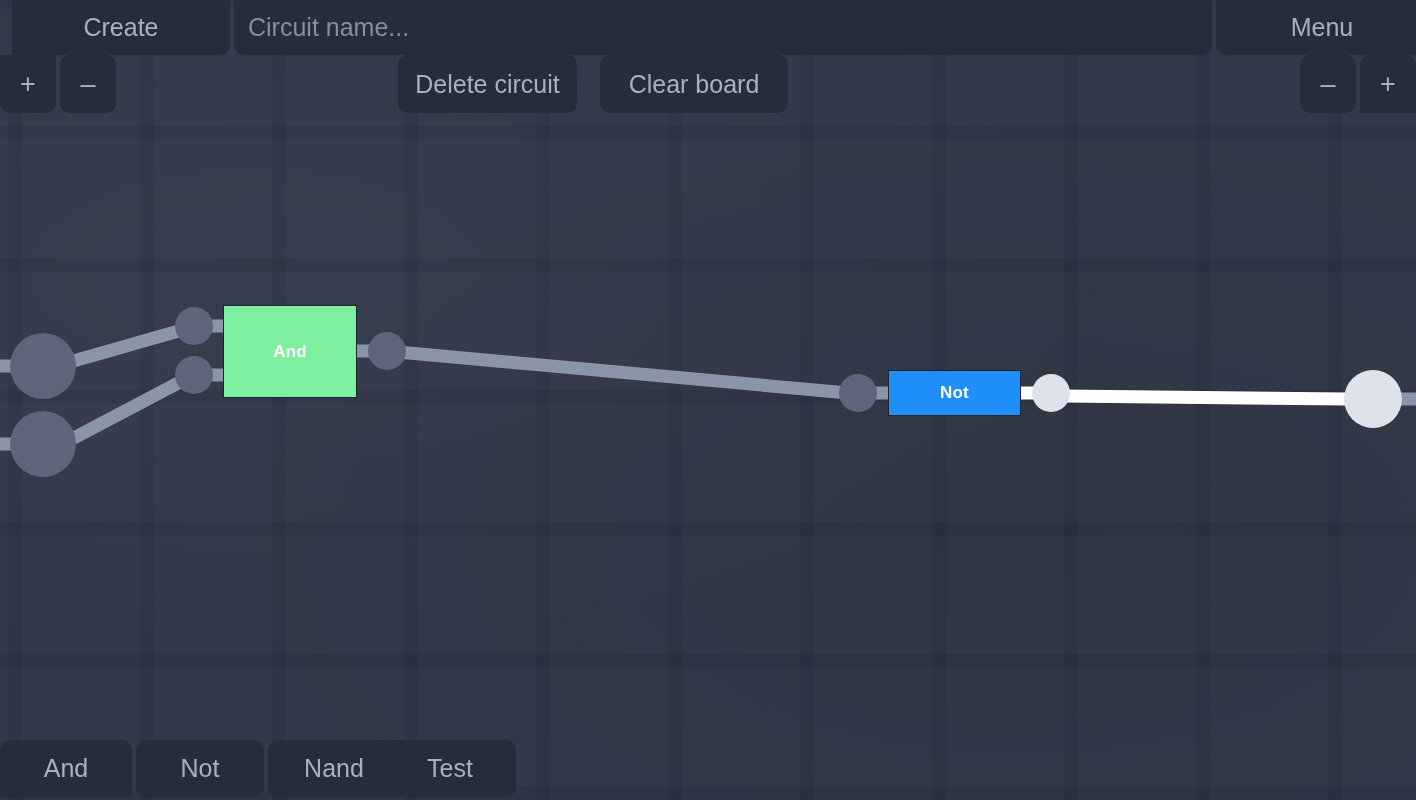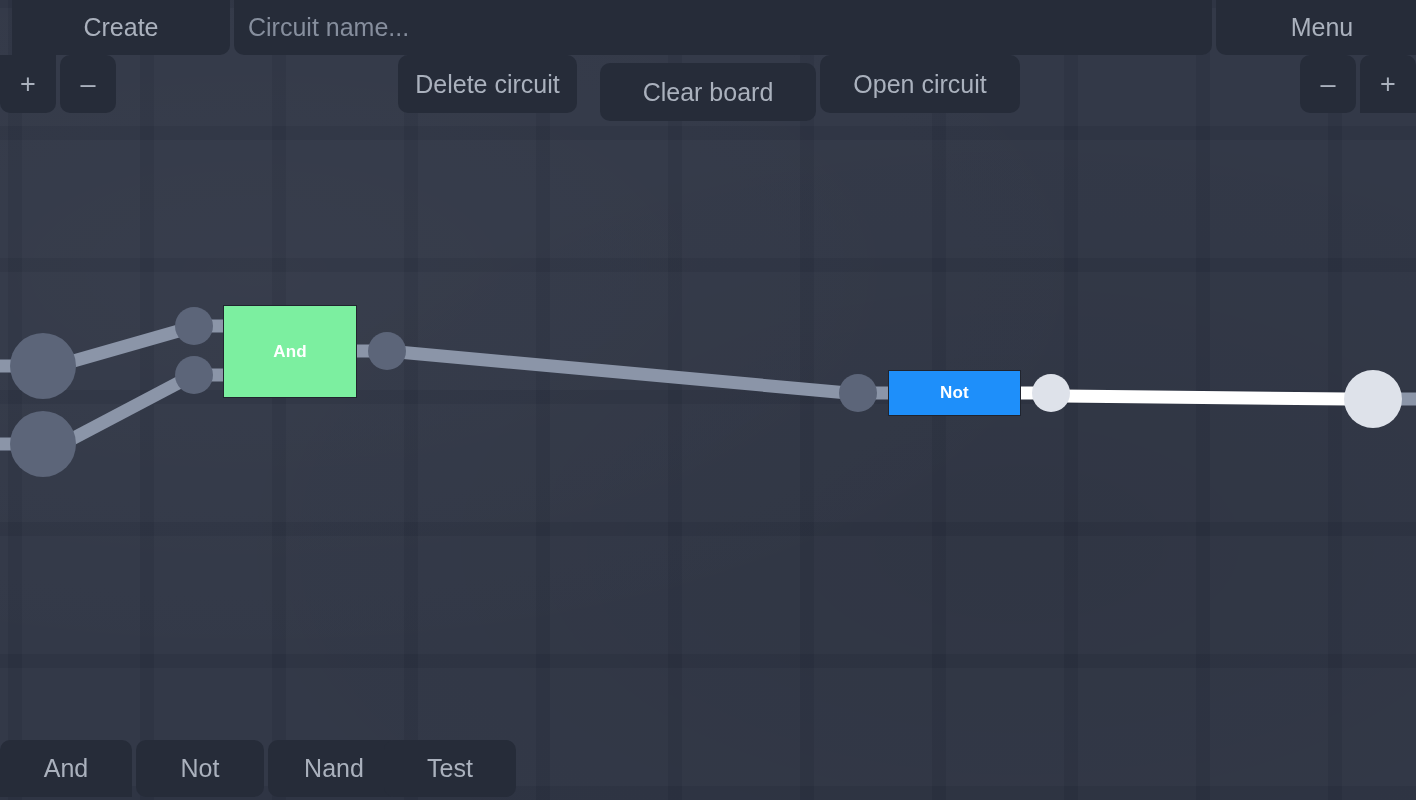--- a/index.html
+++ b/index.html
@@ -102,21 +102,21 @@
   #input-name::placeholder { color:#868e9d; font-weight:300; }
   #btn-menu { left: 1204px; top: 0px; width: 212px; height: 55px;
               border-radius: 0 0 0 10px; text-align: right; }
 
   
   #subbar { position:absolute; left:0; top:55px; width:1416px; height:58px; }
   .sq { width: 56px; height: 58px; font-size: 27px; font-weight: 300; }
   #btn-zoom-in-left  { left: 0px;   top: 0px; border-radius: 0 0 10px 10px; }
   #btn-zoom-out-left { left: 60px;  top: 0px; border-radius: 10px; }
   #btn-delete-circuit{ left: 398px; top: 0px; width: 179px; height: 58px; border-radius: 10px; }
-  #btn-clear-board   { left: 600px; top: 8px; width: 216px; height: 58px; border-radius: 10px; }
+  #btn-clear-board   { left: 600px; top: 0px; width: 188px; height: 58px; border-radius: 10px; }
   #btn-open-circuit  { left: 820px; top: 0px; width: 200px; height: 58px; border-radius: 10px; }
   #btn-zoom-out-right{ left: 1300px;top: 0px; border-radius: 10px; }
   #btn-zoom-in-right { left: 1360px;top: 0px; width:56px; border-radius: 10px 10px 0 0; }
 
   
   #palette { position:absolute; left:0; bottom:3px; width:1416px; height:57px; }
   .pal { height: 57px; top: 0; border-radius: 10px; font-size: 25px; }
   #pal-and  { left: 0px;   width: 132px; border-radius: 10px 10px 0 0; }
   #pal-not  { left: 136px; width: 128px; }
   #pal-nand { left: 268px; width: 132px; }
@@ -163,21 +163,20 @@
     <button class="btn" id="btn-create">Create</button>
     <input id="input-name" type="text" placeholder="Circuit name..." style="">
     <button class="btn" id="btn-menu">Menu</button>
   </div>
 
   <div id="subbar">
     <button class="btn sq" id="btn-zoom-in-left">+</button>
     <button class="btn sq" id="btn-zoom-out-left">–</button>
     <button class="btn" id="btn-delete-circuit">Delete circuit</button>
     <button class="btn" id="btn-clear-board">Clear board</button>
-    <button class="btn" id="btn-open-circuit">Open circuit</button>
     <button class="btn sq" id="btn-zoom-out-right">–</button>
     <button class="btn sq" id="btn-zoom-in-right">+</button>
   </div>
 
   <div id="palette">
     <button class="btn pal" id="pal-and">And</button>
     <button class="btn pal" id="pal-not">Not</button>
     <button class="btn pal" id="pal-nand">Nand</button>
     <button class="btn pal" id="pal-test">Test</button>
   </div>

